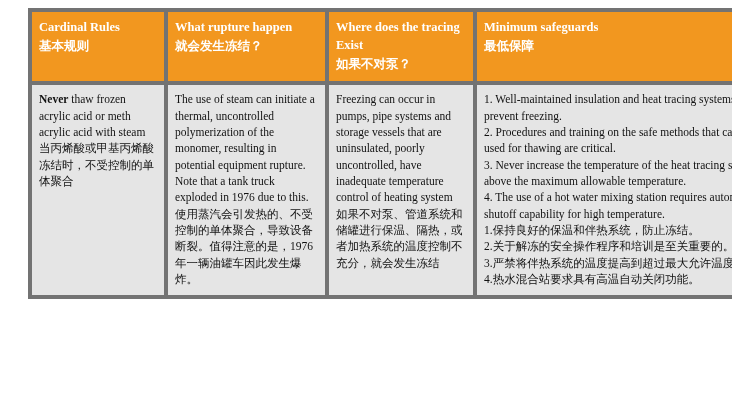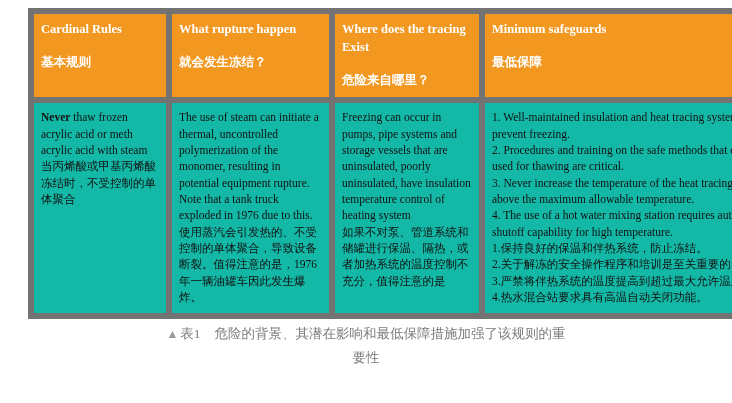--- a/index.html
+++ b/index.html
@@ -24,39 +24,39 @@
     left: 28px;
     top: 8px;
     width: 676px;
     border-collapse: collapse;
     table-layout: fixed;
   }
   table.cr-table th,
   table.cr-table td {
     vertical-align: top;
     padding: 6px 7px 8px 7px;
-    border: 6px solid #737373;
+    border: 4px solid #737373;
   }
   table.cr-table th {
     background: #f2971f;
     color: #ffffff;
     text-align: left;
     font-weight: bold;
     font-size: 12.5px;
     line-height: 1.45;
   }
   table.cr-table th .en {
     display: block;
   }
   table.cr-table th .zh {
     display: block;
-    margin-top: 15px;
+    margin-top: 1px;
   }
   table.cr-table td {
-    background: #14b8a6;
+    background: #e5e5e5;
     font-size: 11.5px;
     line-height: 1.42;
     color: #111111;
   }
   td.col1 { width: 118px; }
   td.col2 { width: 143px; }
   td.col3 { width: 130px; }
   td.col4 { width: 285px; }
   th.col1 { width: 118px; }
   th.col2 { width: 143px; }
@@ -101,54 +101,50 @@
         <th class="col1">
           <span class="en">Cardinal Rules</span>
           <span class="zh">基本规则</span>
         </th>
         <th class="col2">
           <span class="en">What rupture happen</span>
           <span class="zh">就会发生冻结？</span>
         </th>
         <th class="col3">
           <span class="en">Where does the tracing Exist</span>
-          <span class="zh">危险来自哪里？</span>
+          <span class="zh">如果不对泵？</span>
         </th>
         <th class="col4">
           <span class="en">Minimum safeguards</span>
           <span class="zh">最低保障</span>
         </th>
       </tr>
     </thead>
     <tbody>
       <tr>
         <td class="col1">
           <span class="cell-en"><span class="strong-word">Never</span><span> thaw frozen acrylic acid or meth acrylic acid with steam</span></span>
           <span class="cell-zh">当丙烯酸或甲基丙烯酸冻结时，不受控制的单体聚合</span>
         </td>
         <td class="col2">
           <span class="cell-en">The use of steam can initiate a thermal, uncontrolled polymerization of the monomer, resulting in potential equipment rupture. Note that a tank truck exploded in 1976 due to this.</span>
           <span class="cell-zh">使用蒸汽会引发热的、不受控制的单体聚合，导致设备断裂。值得注意的是，1976年一辆油罐车因此发生爆炸。</span>
         </td>
         <td class="col3">
-          <span class="cell-en">Freezing can occur in pumps, pipe systems and storage vessels that are uninsulated, poorly uninsulated, have insulation temperature control of heating system</span>
-          <span class="cell-zh">如果不对泵、管道系统和储罐进行保温、隔热，或者加热系统的温度控制不充分，值得注意的是</span>
+          <span class="cell-en">Freezing can occur in pumps, pipe systems and storage vessels that are uninsulated, poorly uncontrolled, have inadequate temperature control of heating system</span>
+          <span class="cell-zh">如果不对泵、管道系统和储罐进行保温、隔热，或者加热系统的温度控制不充分，就会发生冻结</span>
         </td>
         <td class="col4">
           <span class="cell-en" style="white-space:pre-line">1. Well-maintained insulation and heat tracing systems to prevent freezing.
 2. Procedures and training on the safe methods that can be used for thawing are critical.
 3. Never increase the temperature of the heat tracing system above the maximum allowable temperature.
 4. The use of a hot water mixing station requires automatic shutoff capability for high temperature.</span>
           <span class="cell-zh" style="white-space:pre-line">1.保持良好的保温和伴热系统，防止冻结。
 2.关于解冻的安全操作程序和培训是至关重要的。
 3.严禁将伴热系统的温度提高到超过最大允许温度。
 4.热水混合站要求具有高温自动关闭功能。</span>
         </td>
       </tr>
     </tbody>
   </table>
 
-  <div class="caption">
-    <span class="tri">▲</span><span class="lbl">表1</span><span>危险的背景、其潜在影响和最低保障措施加强了该规则的重</span>
-    <span class="caption-line2">要性</span>
-  </div>
 
 </div>
 
 </body></html>

